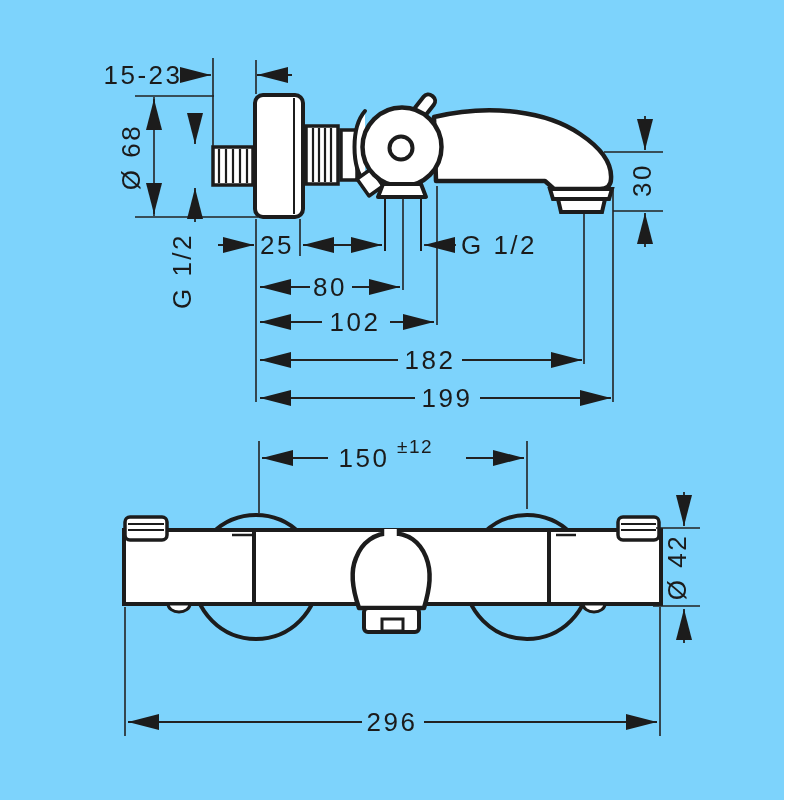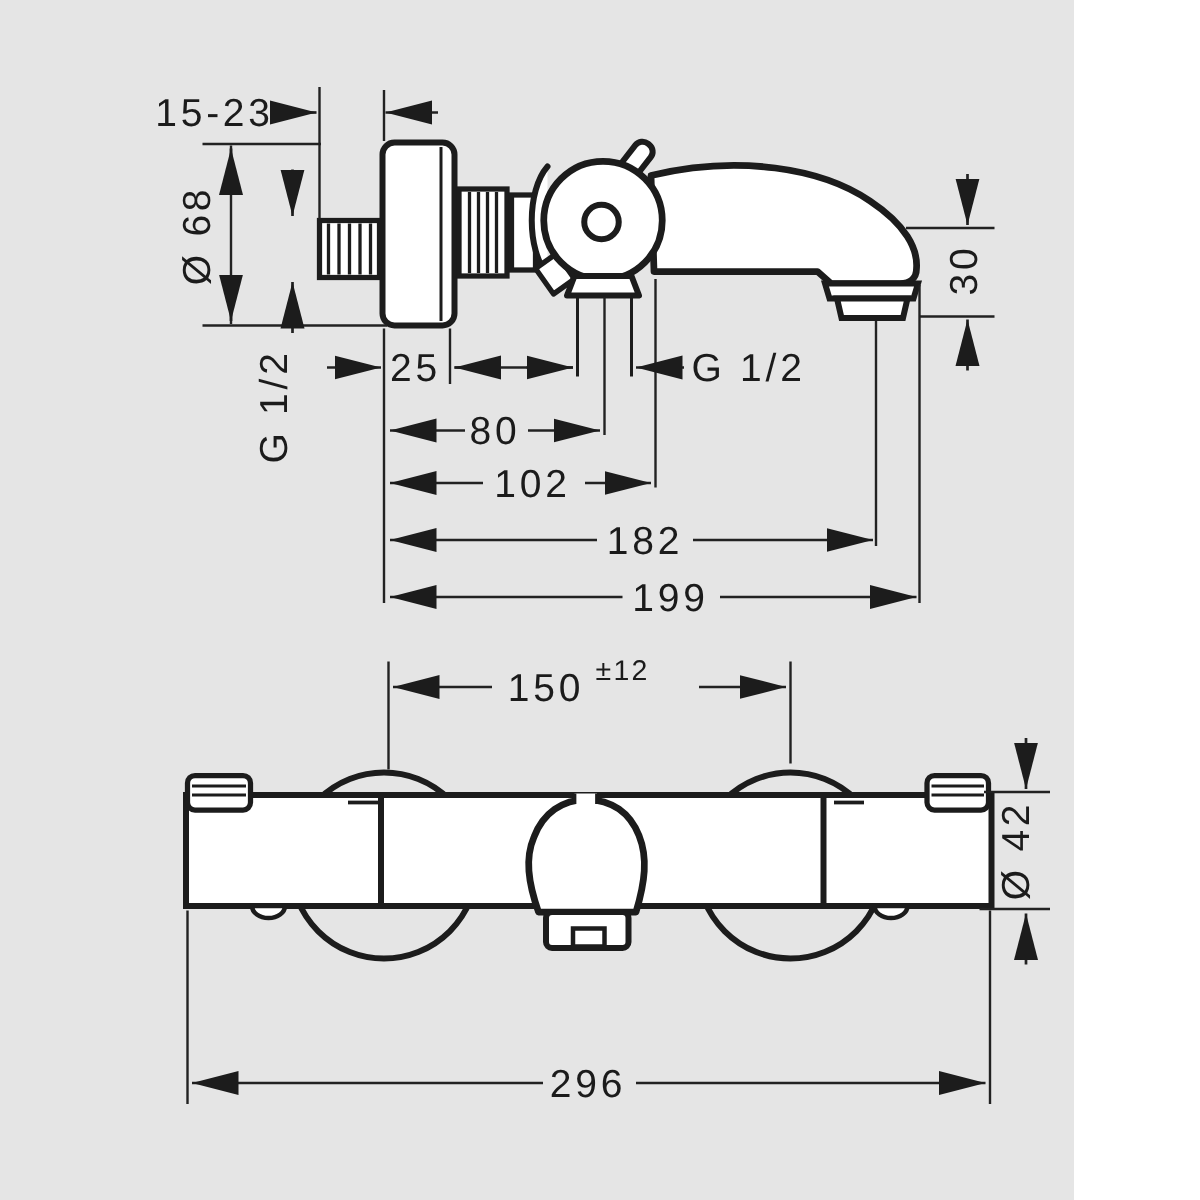--- a/index.html
+++ b/index.html
@@ -1,16 +1,16 @@
 <!DOCTYPE html>
 <html><head>
 <meta charset="utf-8">
 <style>
   html,body{margin:0;padding:0;background:#fff;}
-  .canvas{position:relative;width:716px;height:800px;background:#e5e5e5;overflow:hidden;
+  .canvas{position:relative;width:784px;height:800px;background:#7dd3fc;overflow:hidden;
           font-family:"Liberation Sans", sans-serif;}
   svg{position:absolute;left:0;top:0;}
   text{font-family:"Liberation Sans", sans-serif;font-size:26px;letter-spacing:2.5px;fill:#1b1b1b;}
   text.sup{font-size:19px;letter-spacing:1.5px;}
   .obj{stroke:#1c1c1c;fill:#ffffff;}
   .objline{stroke:#1c1c1c;fill:none;}
   .dim{stroke:#222;stroke-width:1.8;fill:none;}
   .thin{stroke:#222;stroke-width:1.6;fill:none;}
 </style>
 </head>

